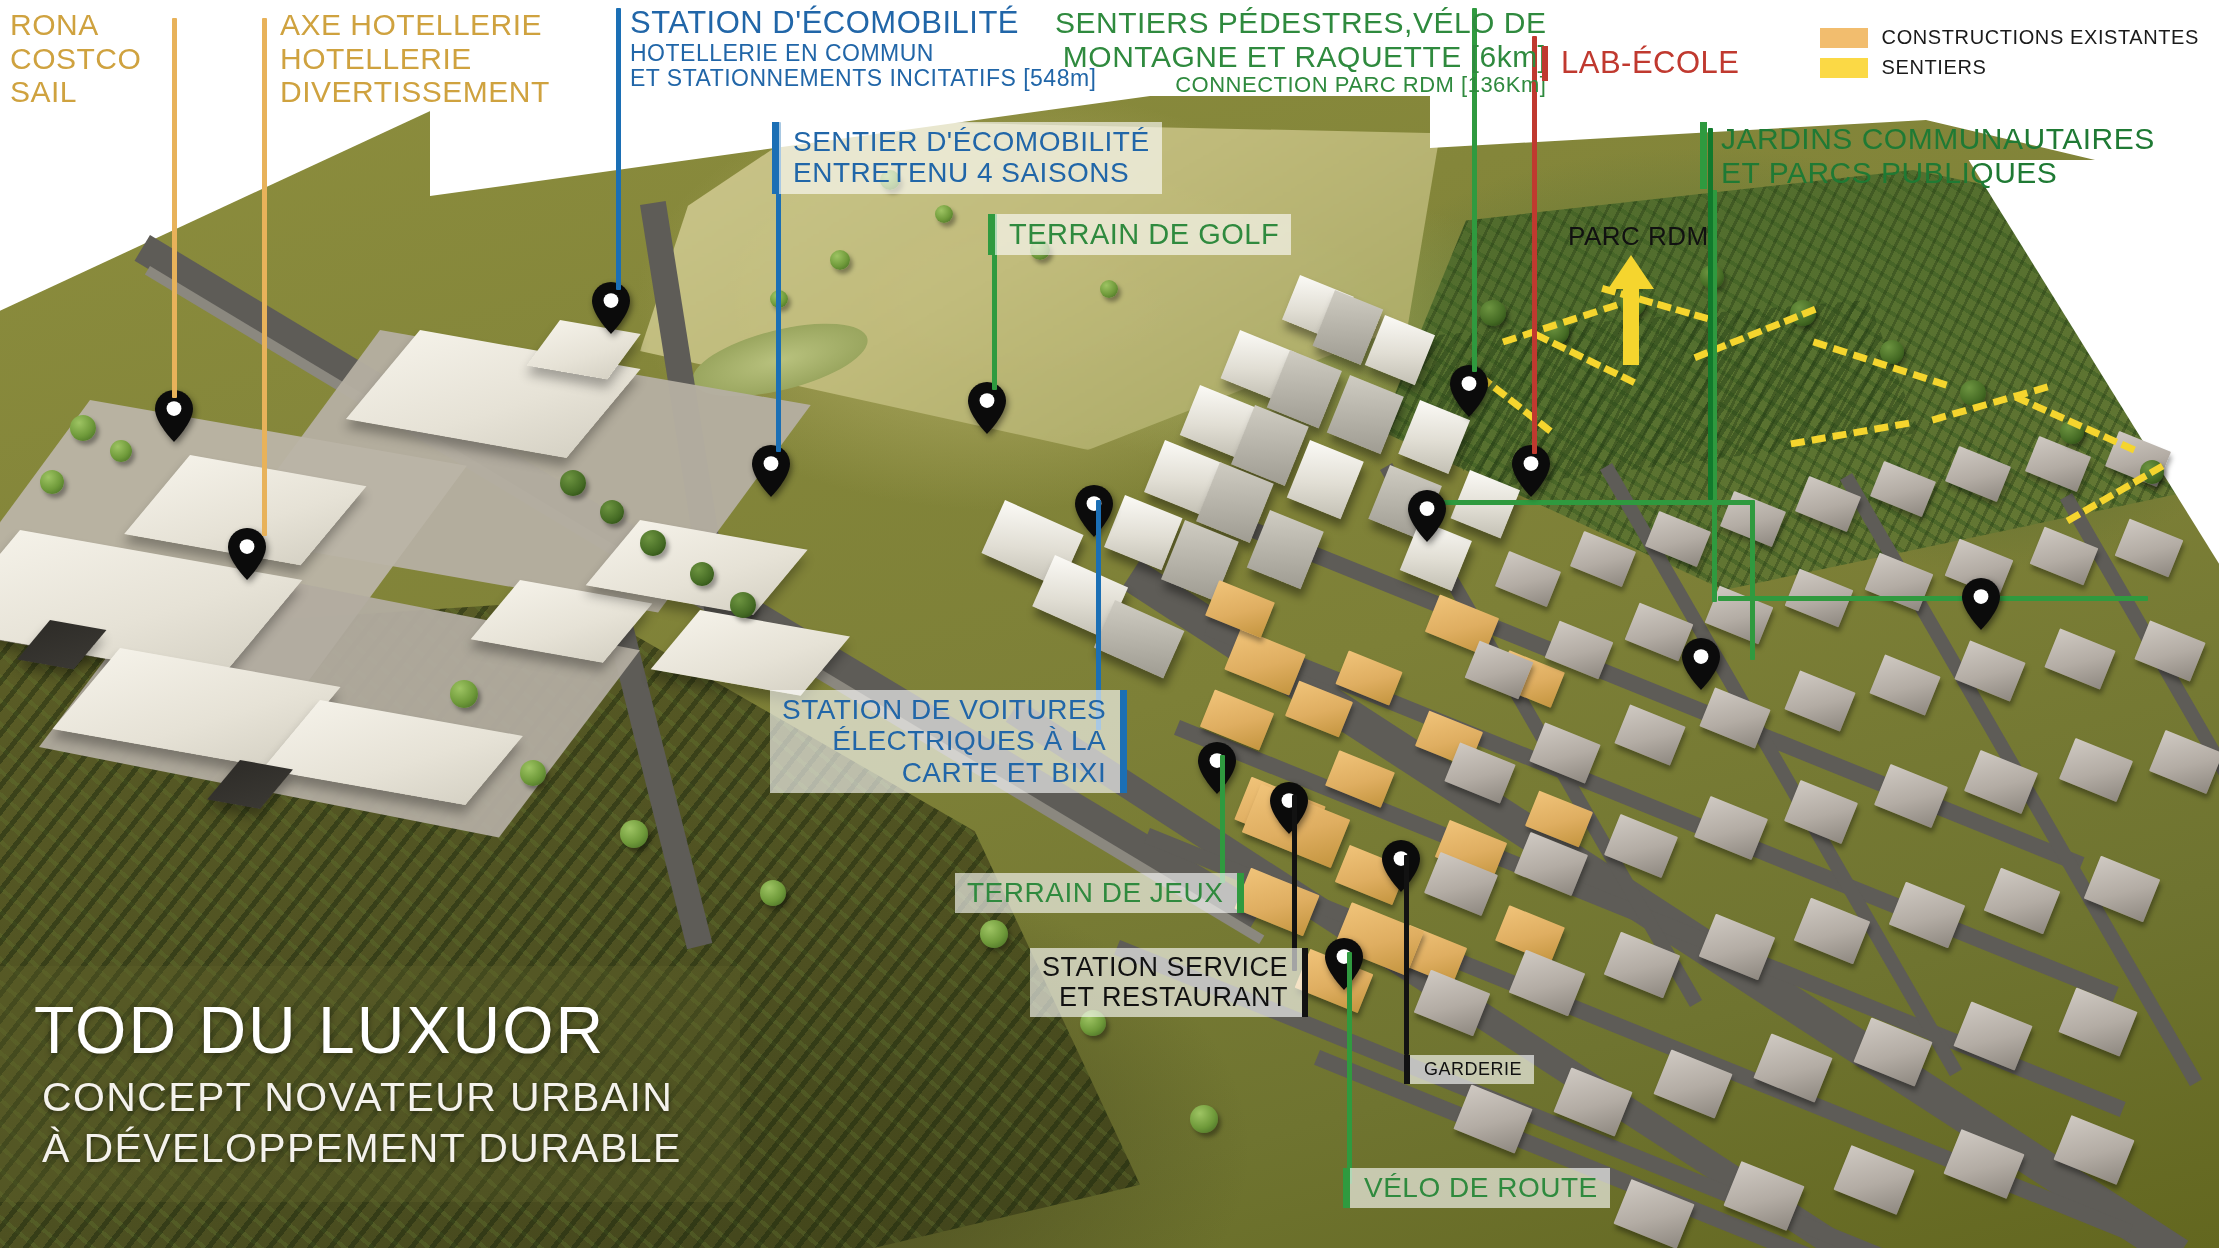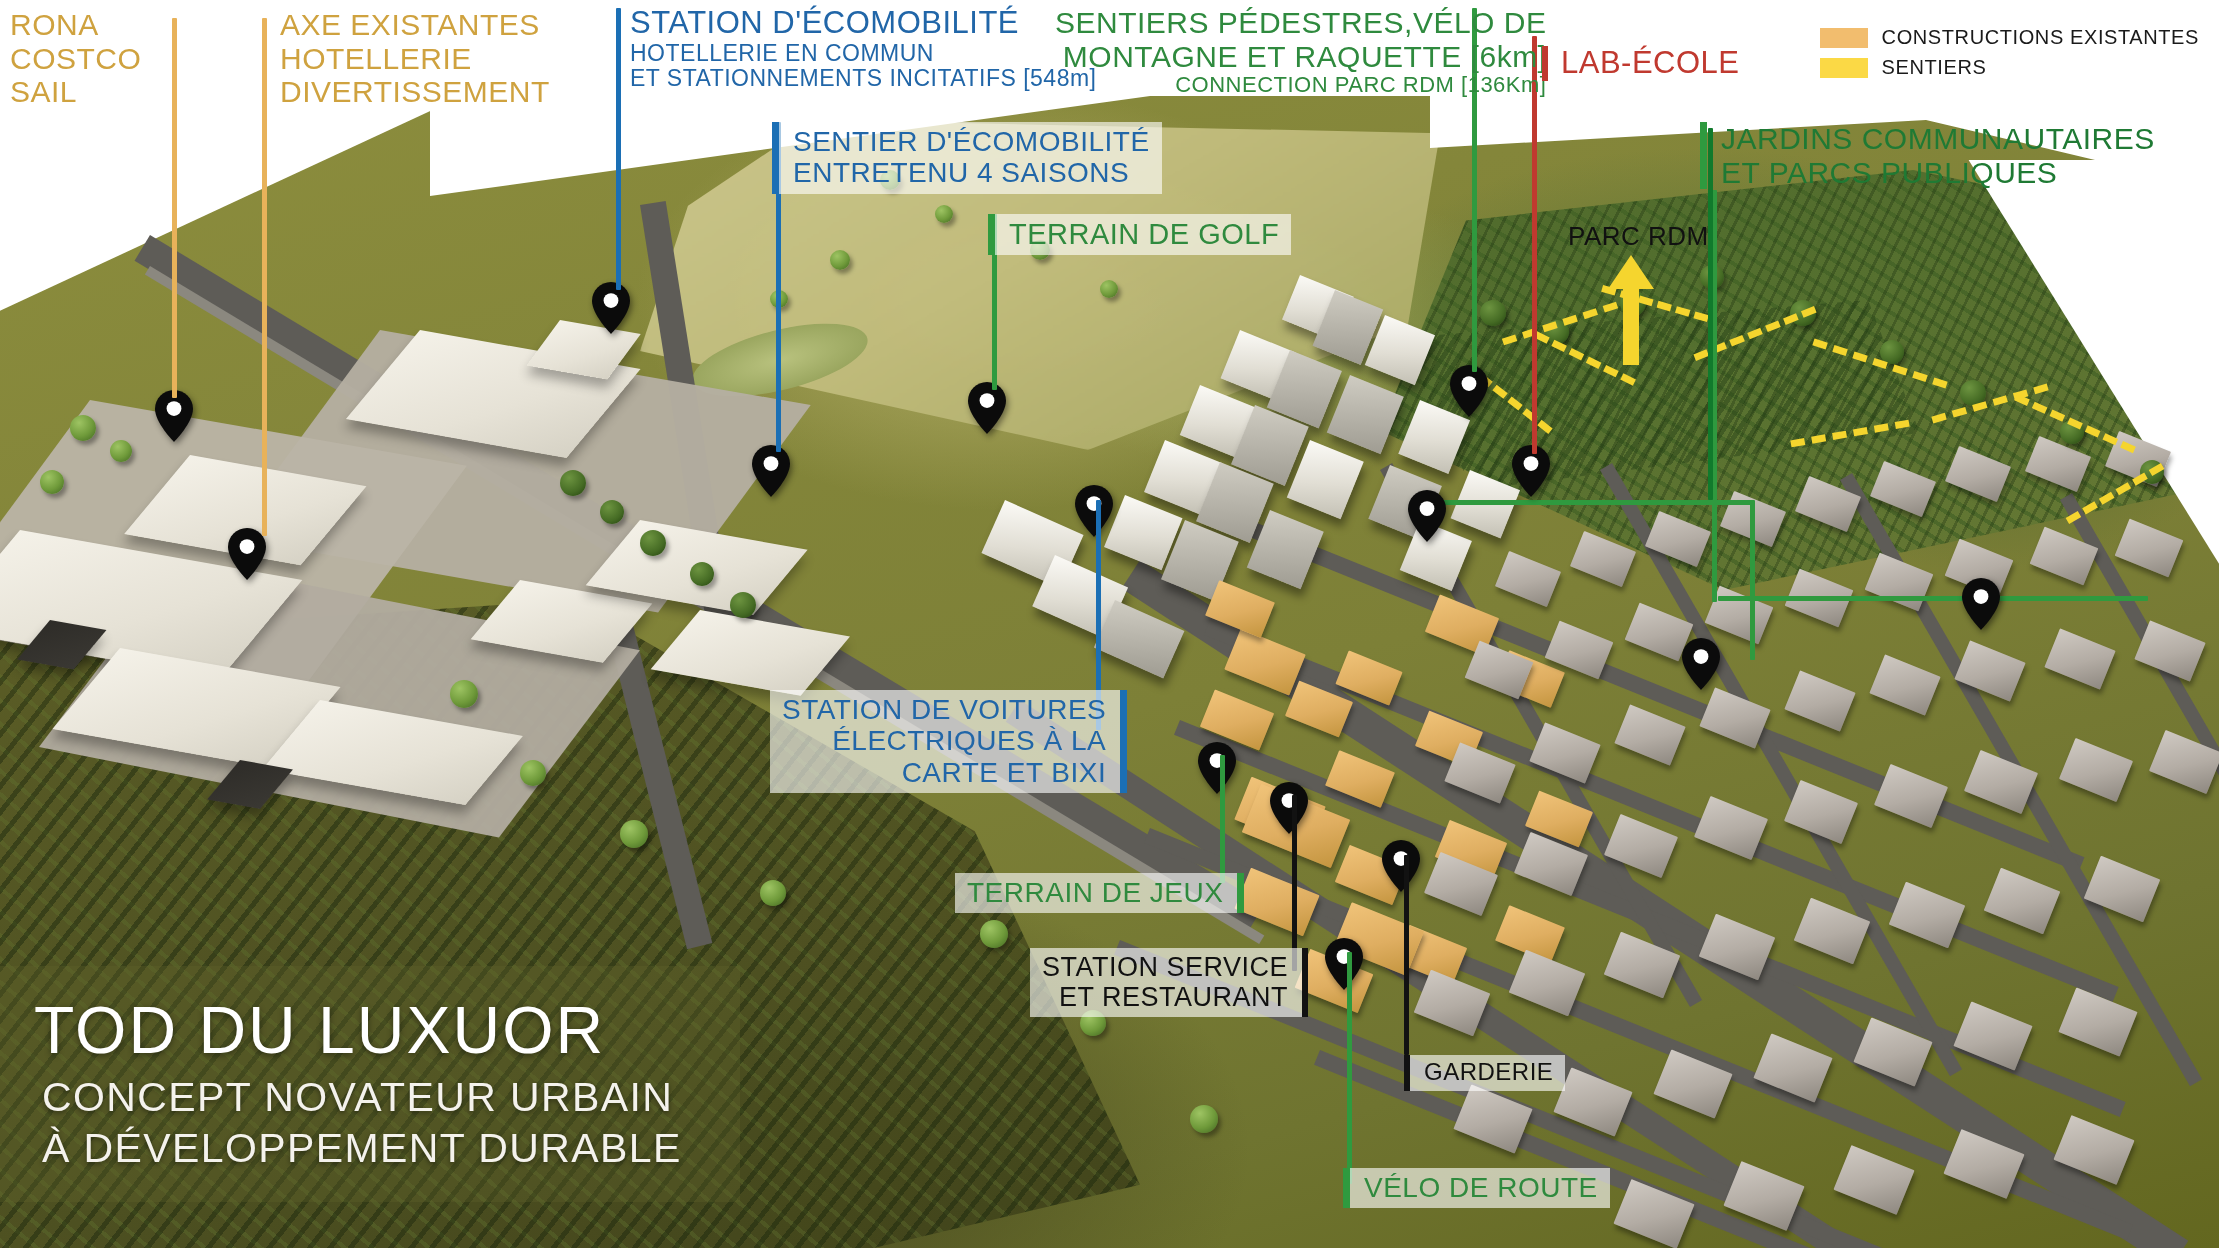--- a/index.html
+++ b/index.html
@@ -546,21 +546,21 @@
   <div class="leader black" style="left:1404px; top:855px; height:200px;"></div>
   <div class="leader green" style="left:1347px; top:952px; height:232px;"></div>
 
   <div class="label c-gold" style="left:10px; top:8px; font-size:30px; text-align:left; width:152px;">
     <span class="ttl">RONA</span>
     <span class="ttl">COSTCO</span>
     <span class="ttl">SAIL</span>
   </div>
 
   <div class="label c-gold" style="left:280px; top:8px; font-size:30px;">
-    <span class="ttl">AXE EXISTANTES</span>
+    <span class="ttl">AXE HOTELLERIE</span>
     <span class="ttl">HOTELLERIE</span>
     <span class="ttl">DIVERTISSEMENT</span>
   </div>
 
   <div class="label c-blue" style="left:630px; top:6px;">
     <span class="ttl" style="font-size:31px;">STATION D'ÉCOMOBILITÉ</span>
     <span class="sub" style="font-size:23px;">HOTELLERIE EN COMMUN</span>
     <span class="sub" style="font-size:23px;">ET STATIONNEMENTS INCITATIFS [548m]</span>
   </div>
 
@@ -600,21 +600,21 @@
 
   <div class="label c-green chip" style="left:955px; top:873px; font-size:28px; text-align:right; border-right:7px solid #2f9a3f; padding-right:14px;">
     <span class="ttl">TERRAIN DE JEUX</span>
   </div>
 
   <div class="label c-black chip" style="left:1030px; top:948px; font-size:27px; text-align:right; border-right:6px solid #121212; padding-right:14px;">
     <span class="ttl">STATION SERVICE</span>
     <span class="ttl">ET RESTAURANT</span>
   </div>
 
-  <div class="label c-black chip" style="left:1424px; top:1055px; font-size:24px; border-left:6px solid #121212; padding-left:14px; margin-left:-20px;">
+  <div class="label c-black chip" style="left:1424px; top:1055px; font-size:18px; border-left:6px solid #121212; padding-left:14px; margin-left:-20px;">
     <span class="ttl">GARDERIE</span>
   </div>
 
   <div class="label c-green chip lbl-bar-left b-green" style="left:1343px; top:1168px; font-size:28px; border-left-width:7px; padding-left:14px;">
     <span class="ttl">VÉLO DE ROUTE</span>
   </div>
 
   <div class="legend">
     <div class="legend-row">
       <span class="swatch" style="background:#f2bd6e;"></span>

